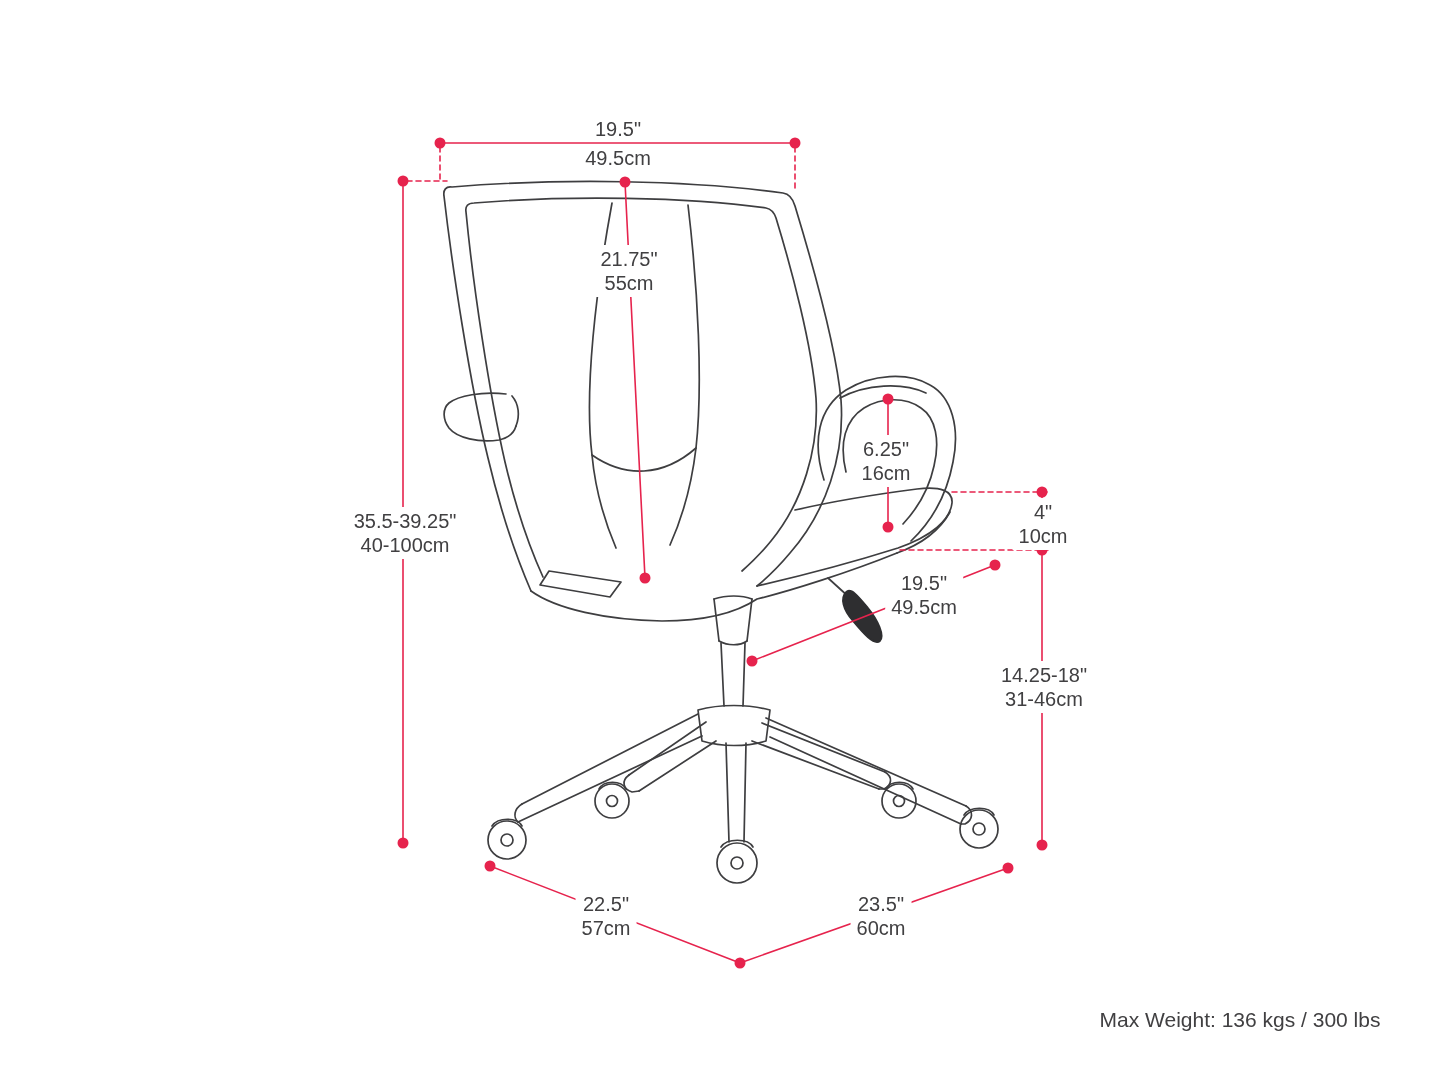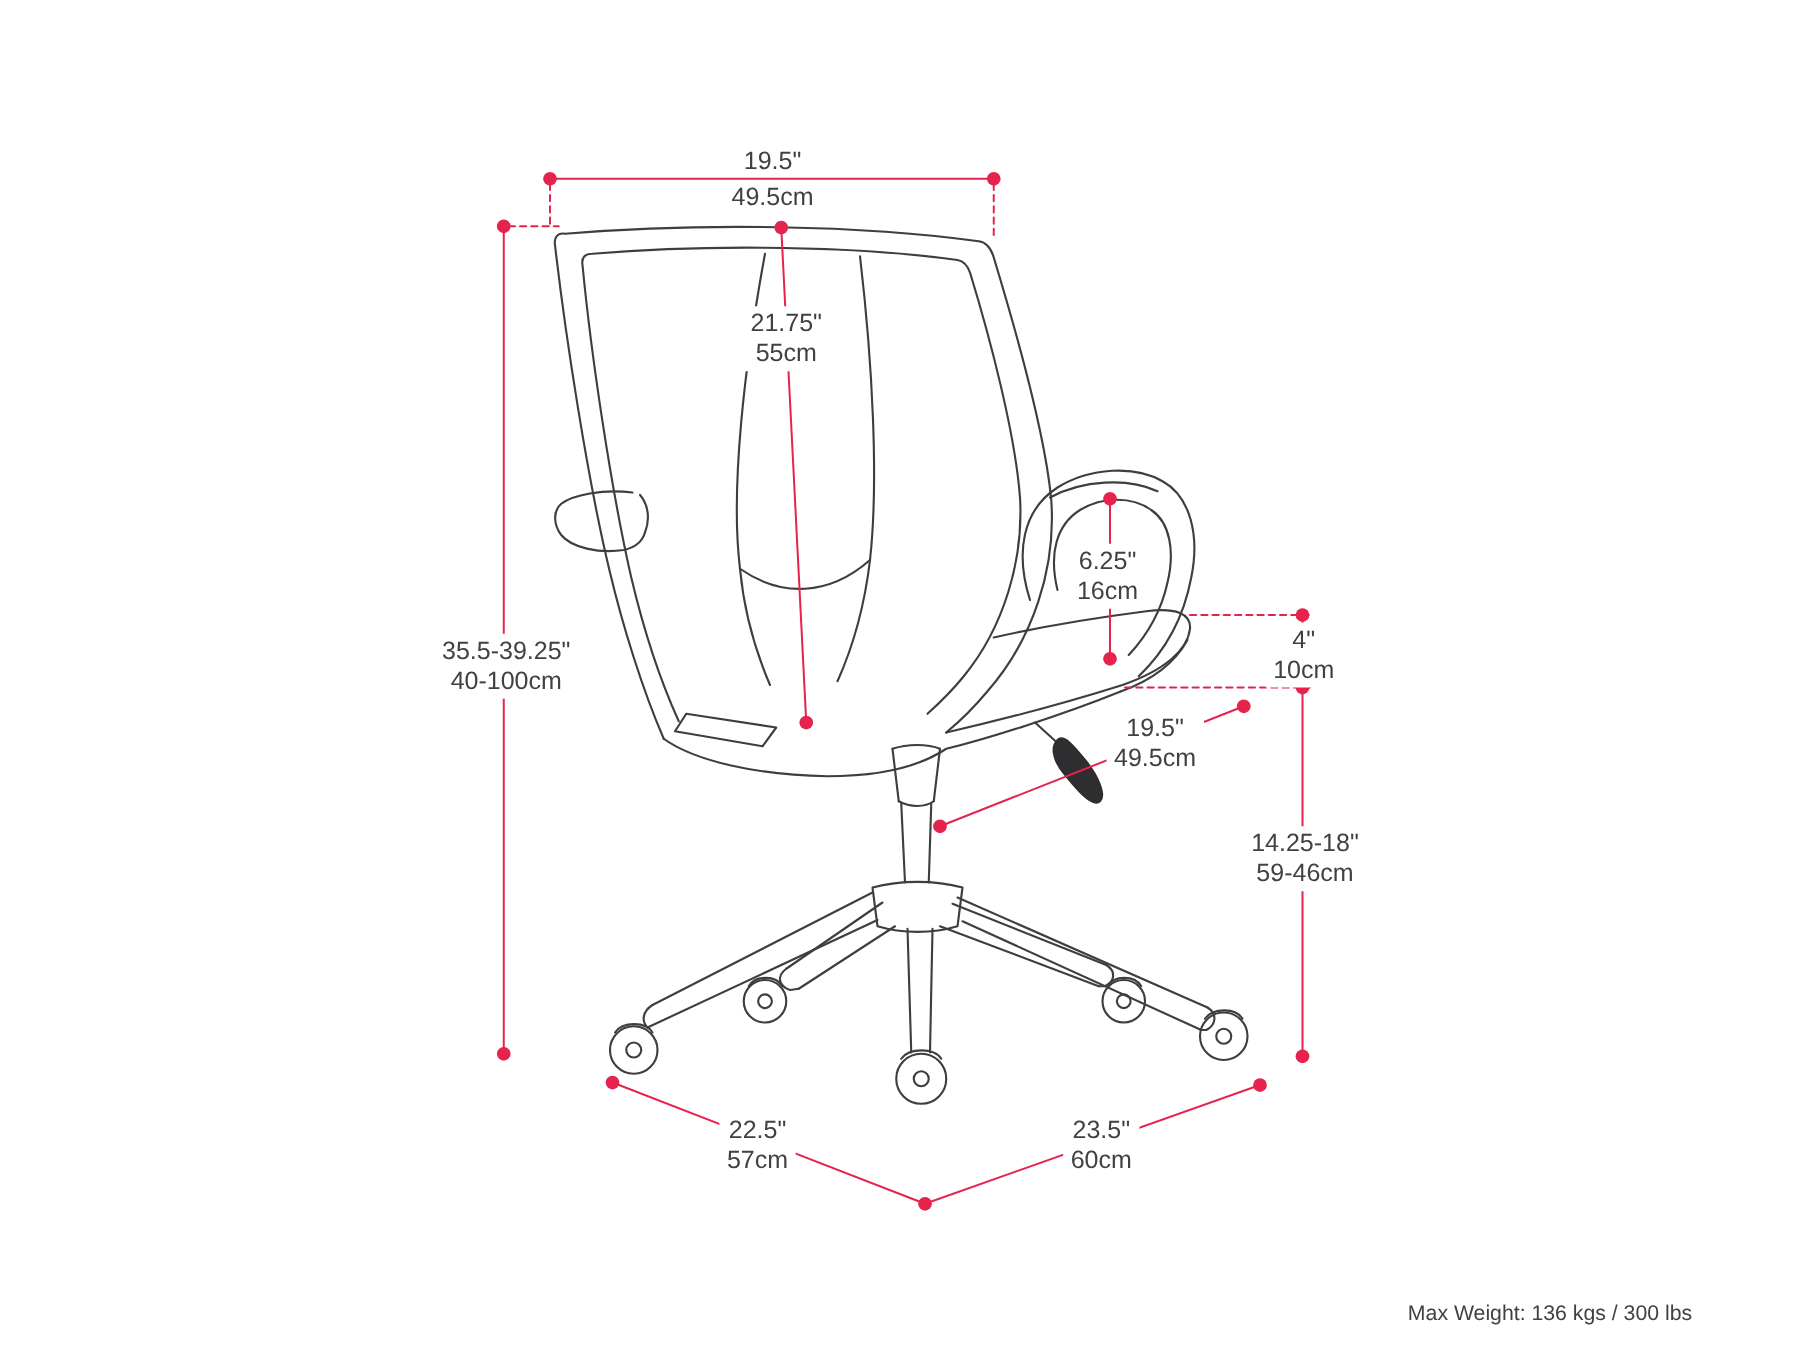--- a/index.html
+++ b/index.html
@@ -28,25 +28,24 @@
     white-space:nowrap;
     z-index:5;
   }
   .dim-label.masked{
     background:#fff;
     padding:2px 6px;
   }
   .max-weight{
     position:absolute;
     transform:translate(-50%,-50%);
-    font-size:17px;
+    font-size:21px;
     color:var(--text);
     white-space:nowrap;
     z-index:5;
-    margin-top:31px;
   }
 </style>
 </head>
 <body>
 
 <div class="stage">
 
   <svg class="layer art" width="1445" height="1084" viewBox="0 0 1445 1084" fill="none" stroke="var(--line)" stroke-width="1.7" stroke-linecap="round" stroke-linejoin="round">
 
     <g>
@@ -193,21 +192,21 @@
     <div>10cm</div>
   </div>
 
   <div class="dim-label masked" style="left:924px;top:595px">
     <div>19.5"</div>
     <div>49.5cm</div>
   </div>
 
   <div class="dim-label masked" style="left:1044px;top:687px">
     <div>14.25-18"</div>
-    <div>59-46cm</div>
+    <div>31-46cm</div>
   </div>
 
   <div class="dim-label masked" style="left:606px;top:916px">
     <div>22.5"</div>
     <div>57cm</div>
   </div>
 
   <div class="dim-label masked" style="left:881px;top:916px">
     <div>23.5"</div>
     <div>60cm</div>

